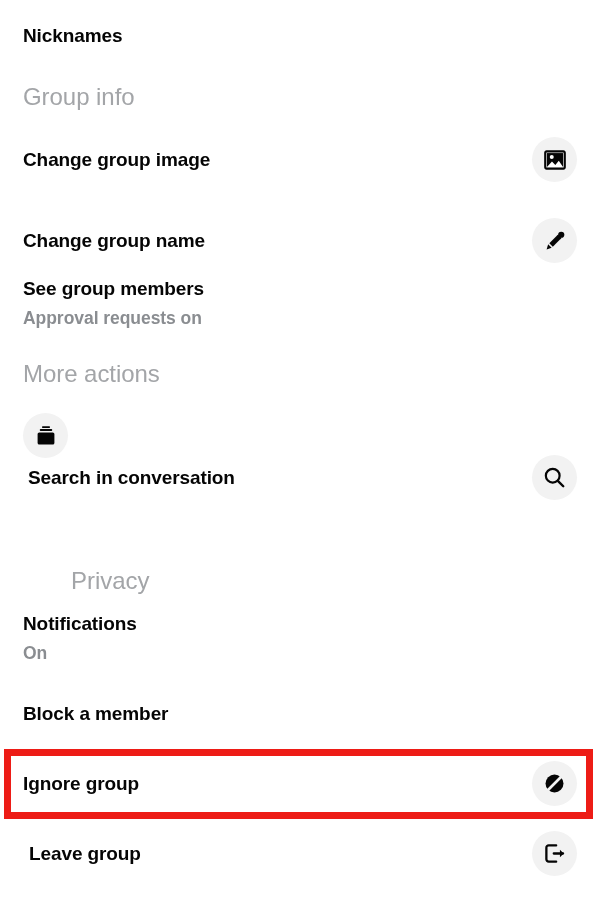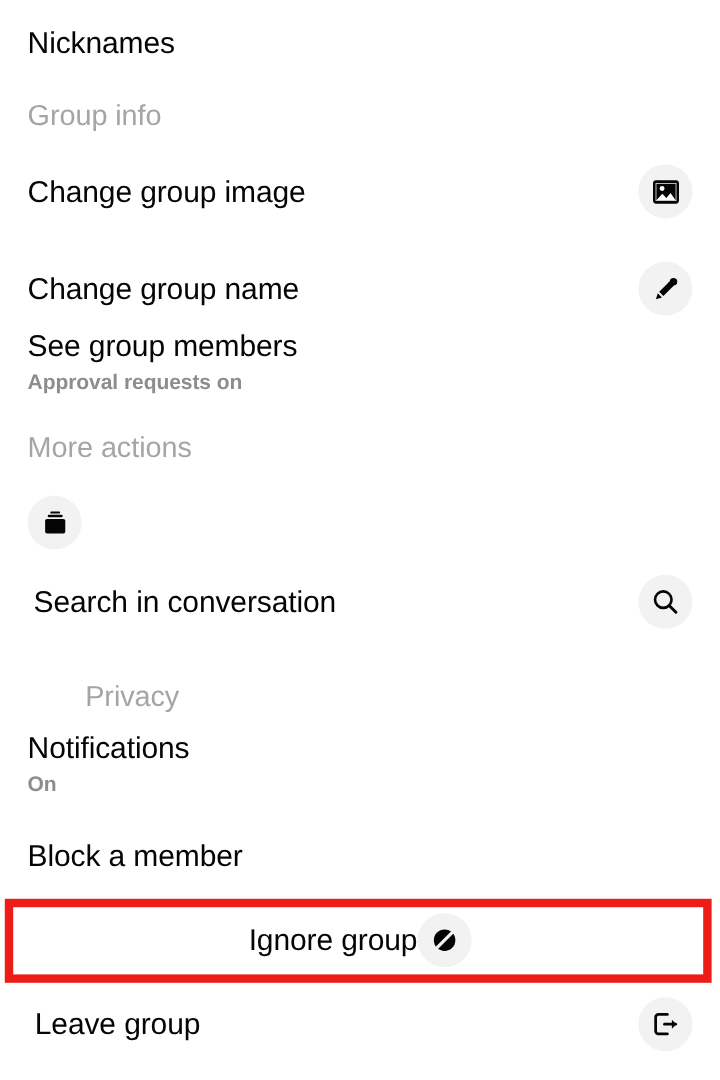--- a/index.html
+++ b/index.html
@@ -26,24 +26,24 @@
     width:600px;
     display:flex;
     align-items:center;
     justify-content:space-between;
     padding:0 23px 0 23px;
   }
 
   .row-text { display:flex; flex-direction:column; justify-content:center; }
 
   .row-title {
-    font-size:25px;
+    font-size:19px;
     line-height:30px;
     color:#050505;
-    font-weight:400;
+    font-weight:700;
     letter-spacing:-0.1px;
     white-space:nowrap;
   }
 
   .row-sub {
     font-size:17.5px;
     line-height:22px;
     color:#8a8d91;
     font-weight:700;
     letter-spacing:-0.05px;
@@ -142,21 +142,21 @@
       <svg width="24" height="24" viewBox="0 0 24 24" aria-hidden="true">
         <g fill="#050505">
           <rect x="8" y="2.2" width="8" height="1.7" rx="0.7"></rect>
           <rect x="5.8" y="5.0" width="12.4" height="2.0" rx="0.8"></rect>
           <rect x="3.6" y="8.4" width="16.8" height="12.2" rx="1.6"></rect>
         </g>
       </svg>
     </span>
   </div>
 
-  <div class="row" style="top:479px; height:45px;padding-left:28px;">
+  <div class="row" style="top:455px; height:45px;padding-left:28px;">
     <div class="row-text">
       <span class="row-title">Search in conversation</span>
     </div>
     <span class="icon-bubble">
       <svg width="25" height="25" viewBox="0 0 24 24" aria-hidden="true">
         <circle cx="10.3" cy="10.3" r="6.6" fill="none" stroke="#050505" stroke-width="2.1"></circle>
         <line x1="15.2" y1="15.2" x2="20.4" y2="20.4" stroke="#050505" stroke-width="2.3" stroke-linecap="round"></line>
       </svg>
     </span>
   </div>
@@ -169,21 +169,21 @@
       <span class="row-sub">On</span>
     </div>
   </div>
 
   <div class="row" style="top:691px; height:45px;">
     <div class="row-text">
       <span class="row-title">Block a member</span>
     </div>
   </div>
 
-  <div class="row" style="top:761px; height:45px;justify-content:center;">
+  <div class="row" style="top:761px; height:45px;">
     <div class="row-text">
       <span class="row-title">Ignore group</span>
     </div>
     <span class="icon-bubble">
       <svg width="25" height="25" viewBox="0 0 24 24" aria-hidden="true">
         <defs>
           <mask id="slashmask">
             <rect x="0" y="0" width="24" height="24" fill="#fff"></rect>
             <line x1="4.6" y1="19.4" x2="19.4" y2="4.6" stroke="#000" stroke-width="2.6" stroke-linecap="round"></line>
           </mask>

